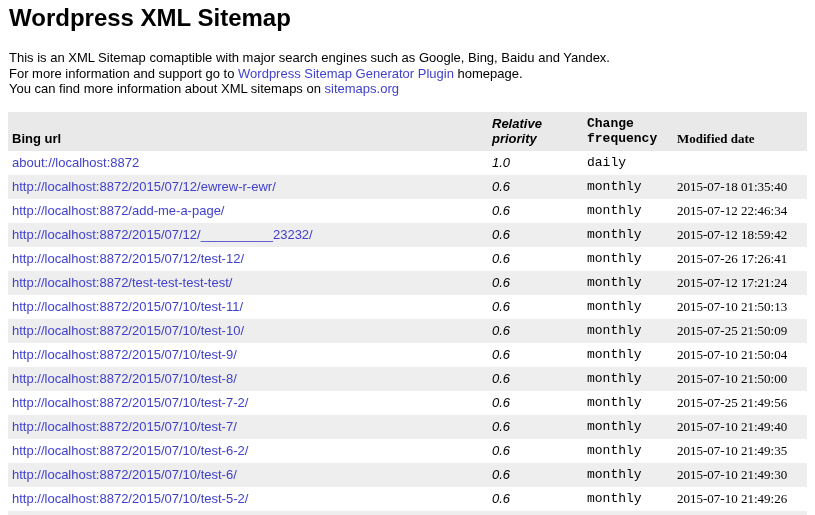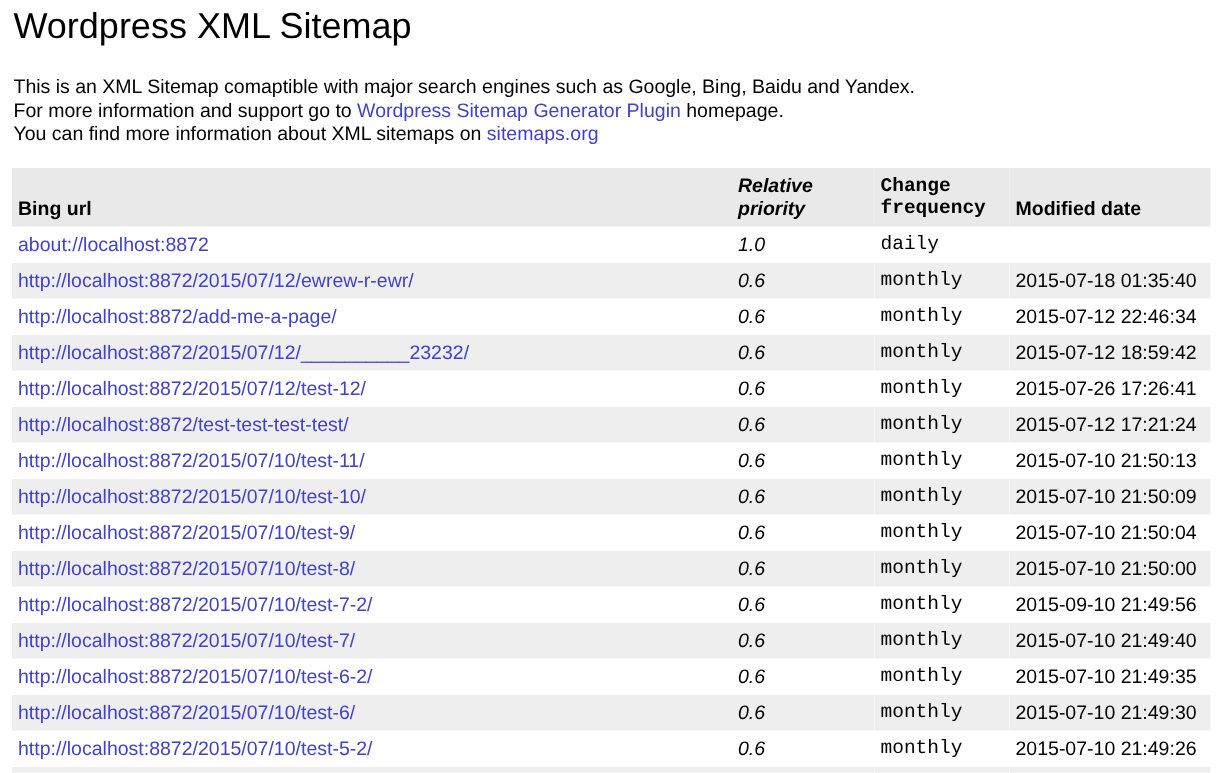--- a/index.html
+++ b/index.html
@@ -11,21 +11,21 @@
     color: #000000;
     font-family: "Liberation Sans", sans-serif;
     --link-color: #4141cc;
     --header-bg: #e9e9e9;
     --stripe-bg: #eeeeee;
   }
   .page { padding: 0 8px; }
   h1.title {
     font-size: 24px;
     line-height: 30px;
-    font-weight: normal;
+    font-weight: bold;
     margin: 3px 0 0 1px;
   }
   .intro {
     font-size: 13px;
     line-height: 15.5px;
     margin: 17px 0 0 1px;
   }
   a { color: var(--link-color); text-decoration: none; cursor: pointer; }
   table.sitemap {
     border-collapse: collapse;
@@ -50,21 +50,21 @@
     box-sizing: border-box;
     vertical-align: middle;
     padding: 0 2px 0 4px;
     white-space: nowrap;
     overflow: hidden;
   }
   tbody tr:nth-child(even) { background: var(--stripe-bg); }
   .c1 { width: 480px; }
   .c2 { width: 95px; font-style: italic; }
   .c3 { width: 90px; font-family: Liberation Mono, monospace; }
-  .c4 { width: 134px; }
+  .c4 { width: 134px; font-family: Liberation Serif, serif; }
 </style>
 </head>
 <body style="--link-color: #4141cc; --header-bg: #e9e9e9; --stripe-bg: #eeeeee;">
 
 <div class="page">
   <h1 class="title">Wordpress XML Sitemap</h1>
 
   <p class="intro"><span>This is an XML Sitemap comaptible with major search engines such as Google, Bing, Baidu and Yandex.</span><br><span><span>For more information and support go to </span><a href="#">Wordpress Sitemap Generator Plugin</a><span> homepage.</span></span><br><span><span>You can find more information about XML sitemaps on </span><a href="#">sitemaps.org</a></span></p>
 
   <table class="sitemap">
@@ -116,39 +116,39 @@
         <tr>
           <td class="c1"><a href="#">http://localhost:8872/2015/07/10/test-11/</a></td>
           <td class="c2">0.6</td>
           <td class="c3">monthly</td>
           <td class="c4">2015-07-10 21:50:13</td>
         </tr>
         <tr>
           <td class="c1"><a href="#">http://localhost:8872/2015/07/10/test-10/</a></td>
           <td class="c2">0.6</td>
           <td class="c3">monthly</td>
-          <td class="c4">2015-07-10 21:50:09</td>
+          <td class="c4">2015-07-25 21:50:09</td>
         </tr>
         <tr>
           <td class="c1"><a href="#">http://localhost:8872/2015/07/10/test-9/</a></td>
           <td class="c2">0.6</td>
           <td class="c3">monthly</td>
           <td class="c4">2015-07-10 21:50:04</td>
         </tr>
         <tr>
           <td class="c1"><a href="#">http://localhost:8872/2015/07/10/test-8/</a></td>
           <td class="c2">0.6</td>
           <td class="c3">monthly</td>
           <td class="c4">2015-07-10 21:50:00</td>
         </tr>
         <tr>
           <td class="c1"><a href="#">http://localhost:8872/2015/07/10/test-7-2/</a></td>
           <td class="c2">0.6</td>
           <td class="c3">monthly</td>
-          <td class="c4">2015-09-10 21:49:56</td>
+          <td class="c4">2015-07-25 21:49:56</td>
         </tr>
         <tr>
           <td class="c1"><a href="#">http://localhost:8872/2015/07/10/test-7/</a></td>
           <td class="c2">0.6</td>
           <td class="c3">monthly</td>
           <td class="c4">2015-07-10 21:49:40</td>
         </tr>
         <tr>
           <td class="c1"><a href="#">http://localhost:8872/2015/07/10/test-6-2/</a></td>
           <td class="c2">0.6</td>

